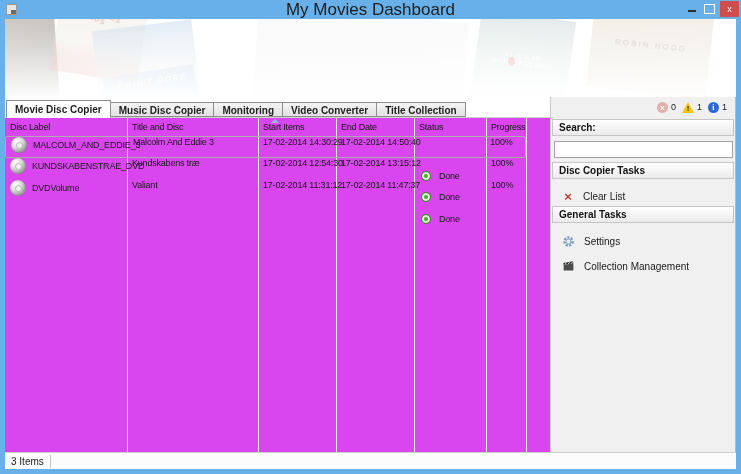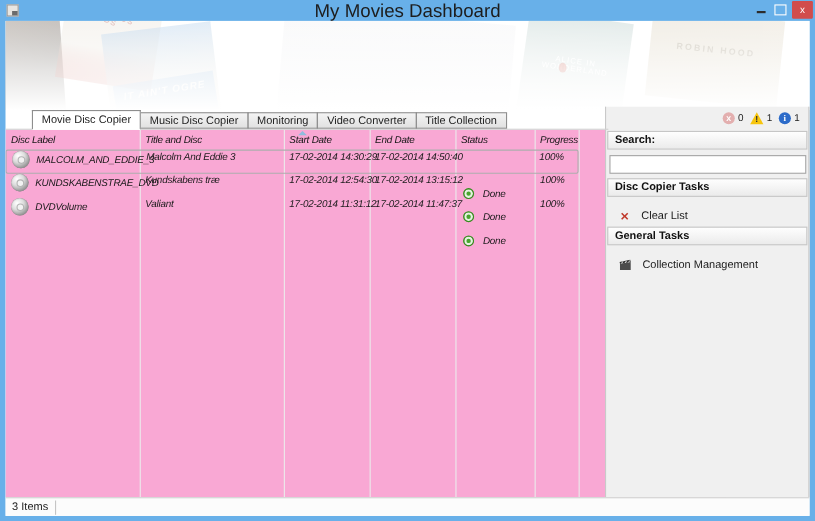--- a/index.html
+++ b/index.html
@@ -66,36 +66,37 @@
   .p-robin { left:585px; top:-6px; width:120px; height:80px; transform:rotate(6deg);
     background:linear-gradient(#d6cab2,#c4b696); opacity:.4; color:#6d5c3a; font-weight:bold;
     font-size:8px; text-align:center; padding-top:28px; letter-spacing:2px; }
   .balloon { left:503px; top:38px; width:7px; height:9px; border-radius:50%;
     background:#d04a3a; opacity:.5; }
   .banner-fade { position:absolute; inset:0;
     background:linear-gradient(to bottom, rgba(255,255,255,.30), rgba(255,255,255,.72) 55%, #ffffff 100%); }
   
   .tabstrip {
     position:absolute; left:0; top:82px; width:548px; height:17px;
-    display:flex; align-items:flex-end; padding-left:25px; z-index:3;
+    display:flex; align-items:flex-end; padding-left:2px; z-index:3;
     border-bottom:1px solid #d2d2d2;
+    font-weight:bold;
   }
   .tab {
     height:15px; padding:0 8px; font-size:10px; color:#222; line-height:15px;
     background:linear-gradient(#f4f4f4,#e1e1e1); border:1px solid #8e8e8e; margin-left:-1px;
     white-space:nowrap;
   }
   .tab.active {
     height:18px; line-height:18px; background:#ffffff; border-bottom:1px solid #ffffff;
     margin-bottom:-1px; z-index:4; position:relative;
   }
   
   .table-area {
     position:absolute; left:0; top:99px; width:655px; bottom:17px;
-    background:#f9a8d4; z-index:2; font-size:9px; letter-spacing:-0.2px; color:#1a1a1a;font-style:italic;
+    background:#d946ef; z-index:2; font-size:9px; letter-spacing:-0.2px; color:#1a1a1a;
   }
   .gridline { position:absolute; top:0; bottom:0; width:1px; background:#ebebeb; }
   .gl1{left:122px;} .gl2{left:253px;} .gl3{left:331px;} .gl4{left:409px;} .gl5{left:481px;} .gl6{left:521px;}
   .table-right-sep { position:absolute; right:0; top:0; bottom:0; width:1px; background:#d7d7d7; }
   .hrow { display:flex; height:18px; align-items:center; position:relative; }
   .hcell { padding-left:5px; color:#151515; white-space:nowrap; }
   .c1{width:122px;} .c2{width:131px;} .c3{width:78px;} .c4{width:78px;} .c5{width:72px;} .c6{width:40px;}
   .sort-glyph {
     position:absolute; left:266px; top:1px; width:0; height:0;
     border-left:4px solid transparent; border-right:4px solid transparent;
@@ -218,21 +219,21 @@
       <div class="gridline gl3"></div>
       <div class="gridline gl4"></div>
       <div class="gridline gl5"></div>
       <div class="gridline gl6"></div>
       <div class="table-right-sep"></div>
 
       <div class="hrow">
         <div class="sort-glyph"></div>
         <div class="hcell c1">Disc Label</div>
         <div class="hcell c2">Title and Disc</div>
-        <div class="hcell c3">Start Date</div>
+        <div class="hcell c3">Start Items</div>
         <div class="hcell c4">End Date</div>
         <div class="hcell c5">Status</div>
         <div class="hcell c6">Progress</div>
       </div>
 
       <div class="trow selected">
         <div class="cell c1">
           <span class="disc-icon"></span>
           <span>MALCOLM_AND_EDDIE_3</span>
         </div>
@@ -300,20 +301,27 @@
       <input class="search-input" type="text" value="" style="">
 
       <div class="side-header">Disc Copier Tasks</div>
       <div class="task-row">
         <span class="x-icon">×</span>
         <span class="task-label">Clear List</span>
       </div>
 
       <div class="side-header">General Tasks</div>
       <div class="task-row">
+        <svg class="gear-svg" viewBox="0 0 16 16">
+          <circle cx="8" cy="8" r="5" fill="none" stroke="#7d9cc0" stroke-width="3" stroke-dasharray="2.6 1.7"></circle>
+          <circle cx="8" cy="8" r="3.1" fill="#e9f1f8" stroke="#7d9cc0" stroke-width="1.2"></circle>
+        </svg>
+        <span class="task-label">Settings</span>
+      </div>
+      <div class="task-row">
         <svg class="clap-svg" viewBox="0 0 16 16">
           <path d="M2 6 L14 4 L14 13 L2 13 Z" fill="#4c4c4c"></path>
           <path d="M2 6 L14 4 L13.4 1.5 L1.6 3.8 Z" fill="#2e2e2e"></path>
           <path d="M3 5.7 L4.6 3.4 L6 3.2 L4.4 5.5 Z" fill="#dcdcdc"></path>
           <path d="M7 5.1 L8.6 2.8 L10 2.6 L8.4 4.9 Z" fill="#dcdcdc"></path>
           <path d="M11 4.5 L12.4 2.3 L13.4 2.2 L12.2 4.4 Z" fill="#dcdcdc"></path>
         </svg>
         <span class="task-label">Collection Management</span>
       </div>
     </div>

